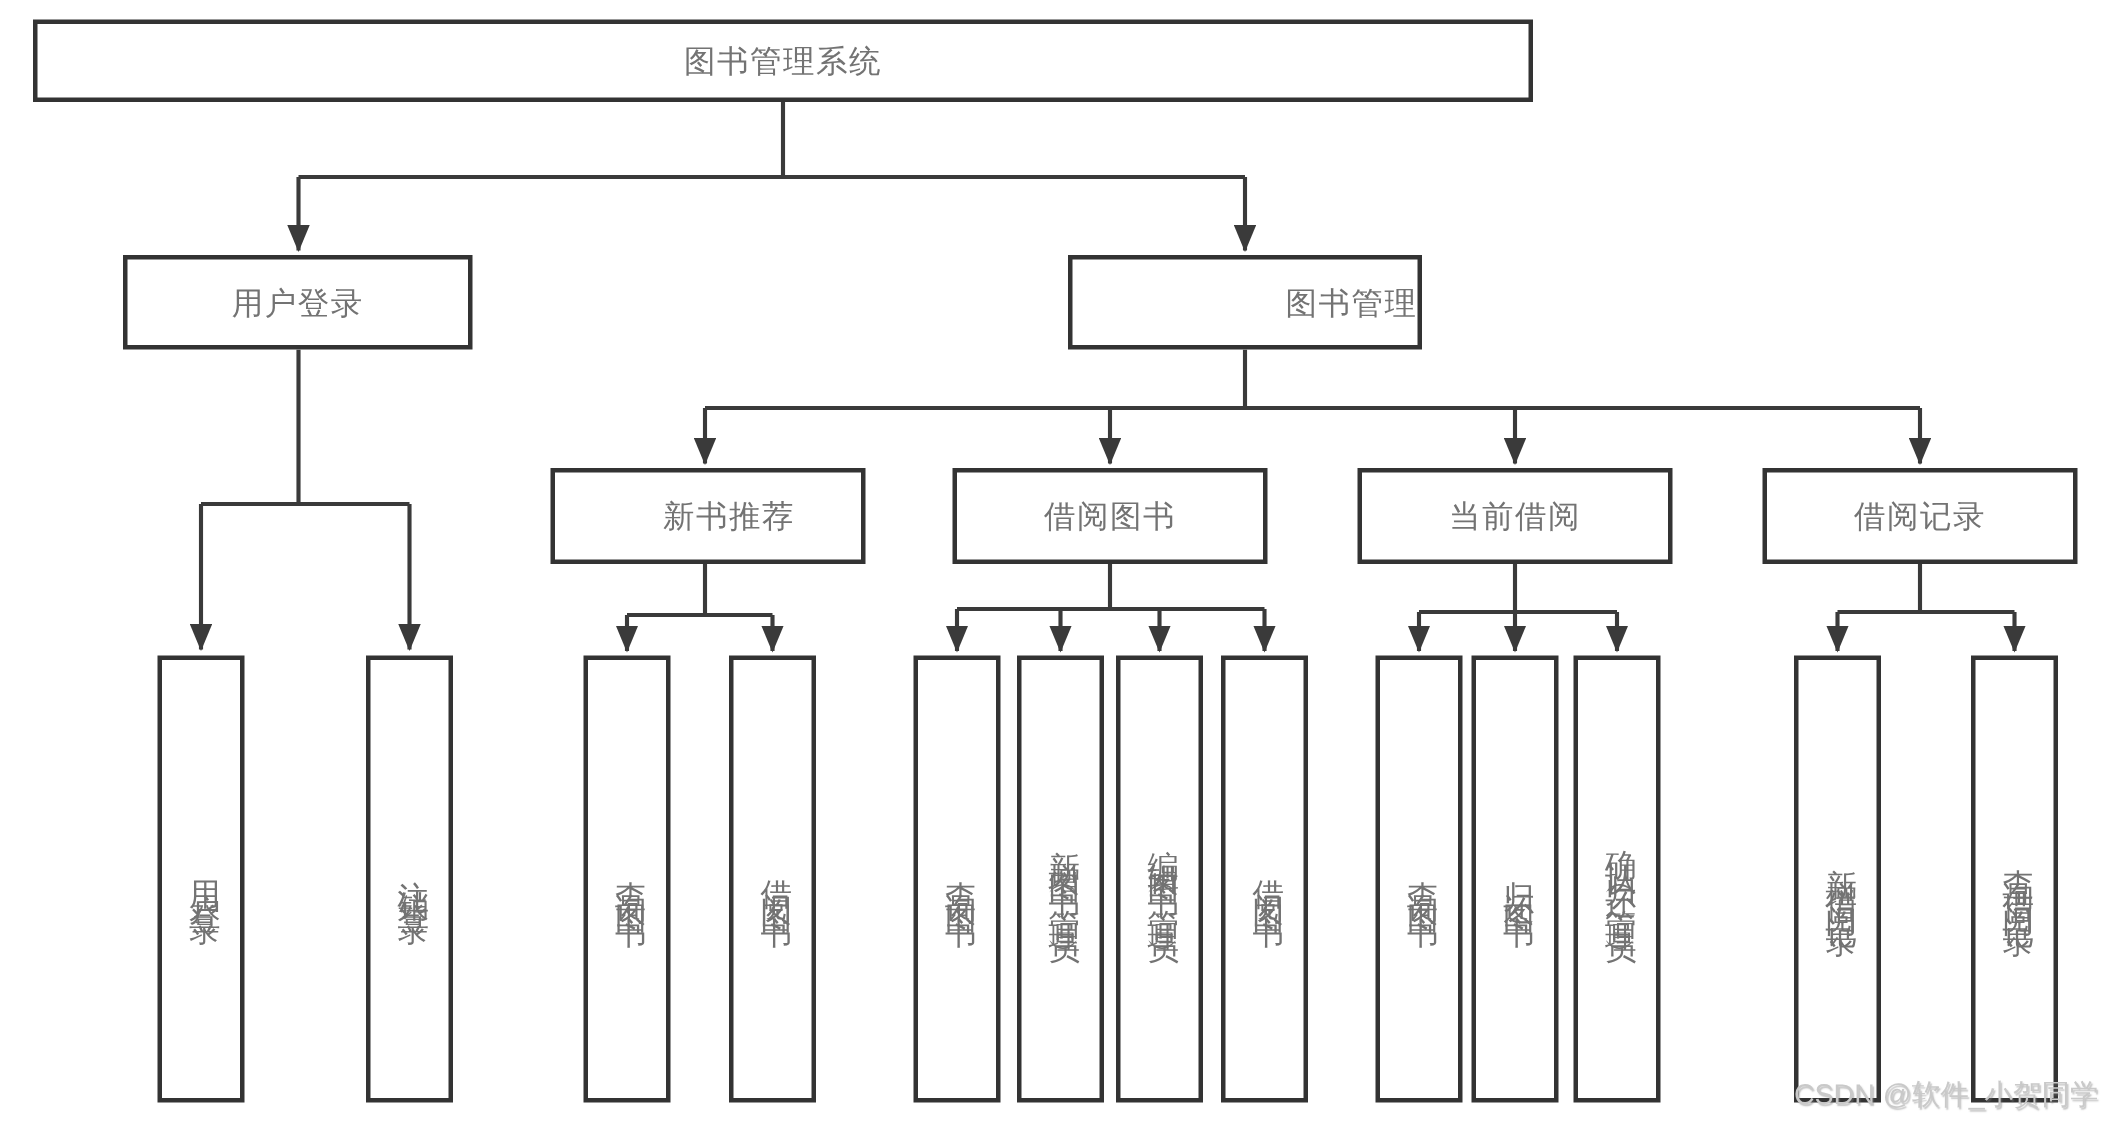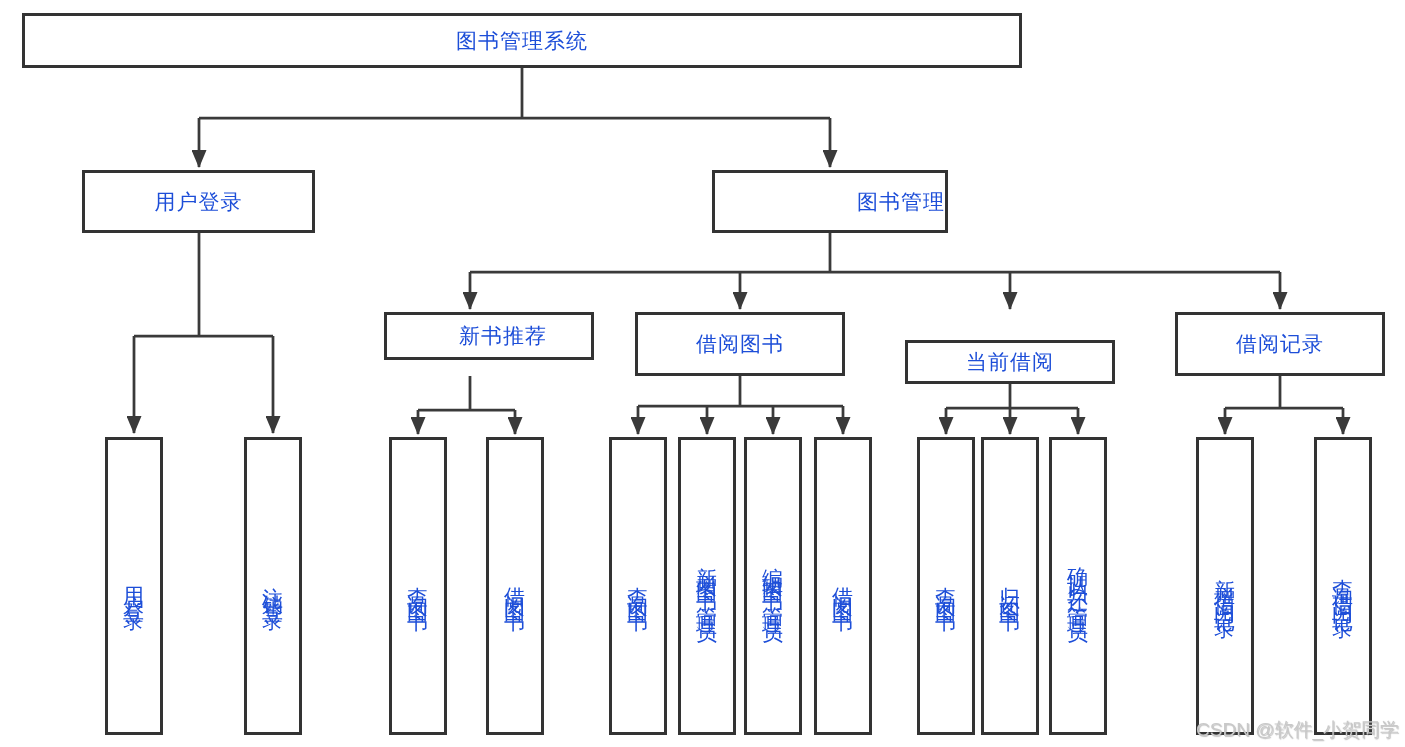--- a/index.html
+++ b/index.html
@@ -13,42 +13,43 @@
   }
   #wires { position: absolute; left: 0; top: 0; width: 1405px; height: 747px; }
   .box {
     position: absolute;
     background: #ffffff;
     border: 3px solid #333333;
     box-sizing: border-box;
     display: flex;
     align-items: center;
     justify-content: center;
-    color: #1d4ed8;
+    color: #737373;
+    font-family: Liberation Mono, monospace;
   }
   .hlabel {
     font-size: 21px;
     letter-spacing: 1px;
     white-space: nowrap;
   }
   .leaf .vlabel {
     writing-mode: vertical-rl;
     text-orientation: mixed;
     font-size: 21px;
     letter-spacing: 8px;
     line-height: 1;
     white-space: nowrap;
   }
   
   #root  { left: 22px;   top: 13px;  width: 1000px; height: 55px; }
   #l2-0  { left: 82px;   top: 170px; width: 233px;  height: 63px; }
   #l2-1  { left: 712px;  top: 170px; width: 236px;  height: 63px; justify-content: flex-end; }
-  #l3-0  { left: 384px;  top: 312px; width: 210px;  height: 48px; padding-left: 28px; }
+  #l3-0  { left: 367px;  top: 312px; width: 210px;  height: 64px; padding-left: 28px; }
   #l3-1  { left: 635px;  top: 312px; width: 210px;  height: 64px; }
-  #l3-2  { left: 905px;  top: 312px; width: 210px;  height: 44px; margin-top: 28px; }
+  #l3-2  { left: 905px;  top: 312px; width: 210px;  height: 64px; }
   #l3-3  { left: 1175px; top: 312px; width: 210px;  height: 64px; }
   .leaf  { top: 437px; width: 58px; height: 298px; }
   #lf-0  { left: 105px; }
   #lf-1  { left: 244px; }
   #lf-2  { left: 389px; }
   #lf-3  { left: 486px; }
   #lf-4  { left: 609px; }
   #lf-5  { left: 678px; }
   #lf-6  { left: 744px; }
   #lf-7  { left: 814px; }

